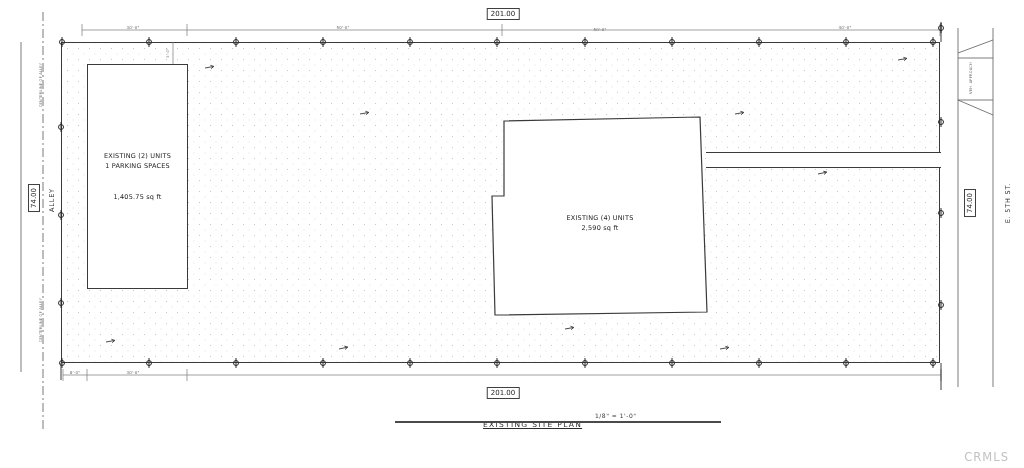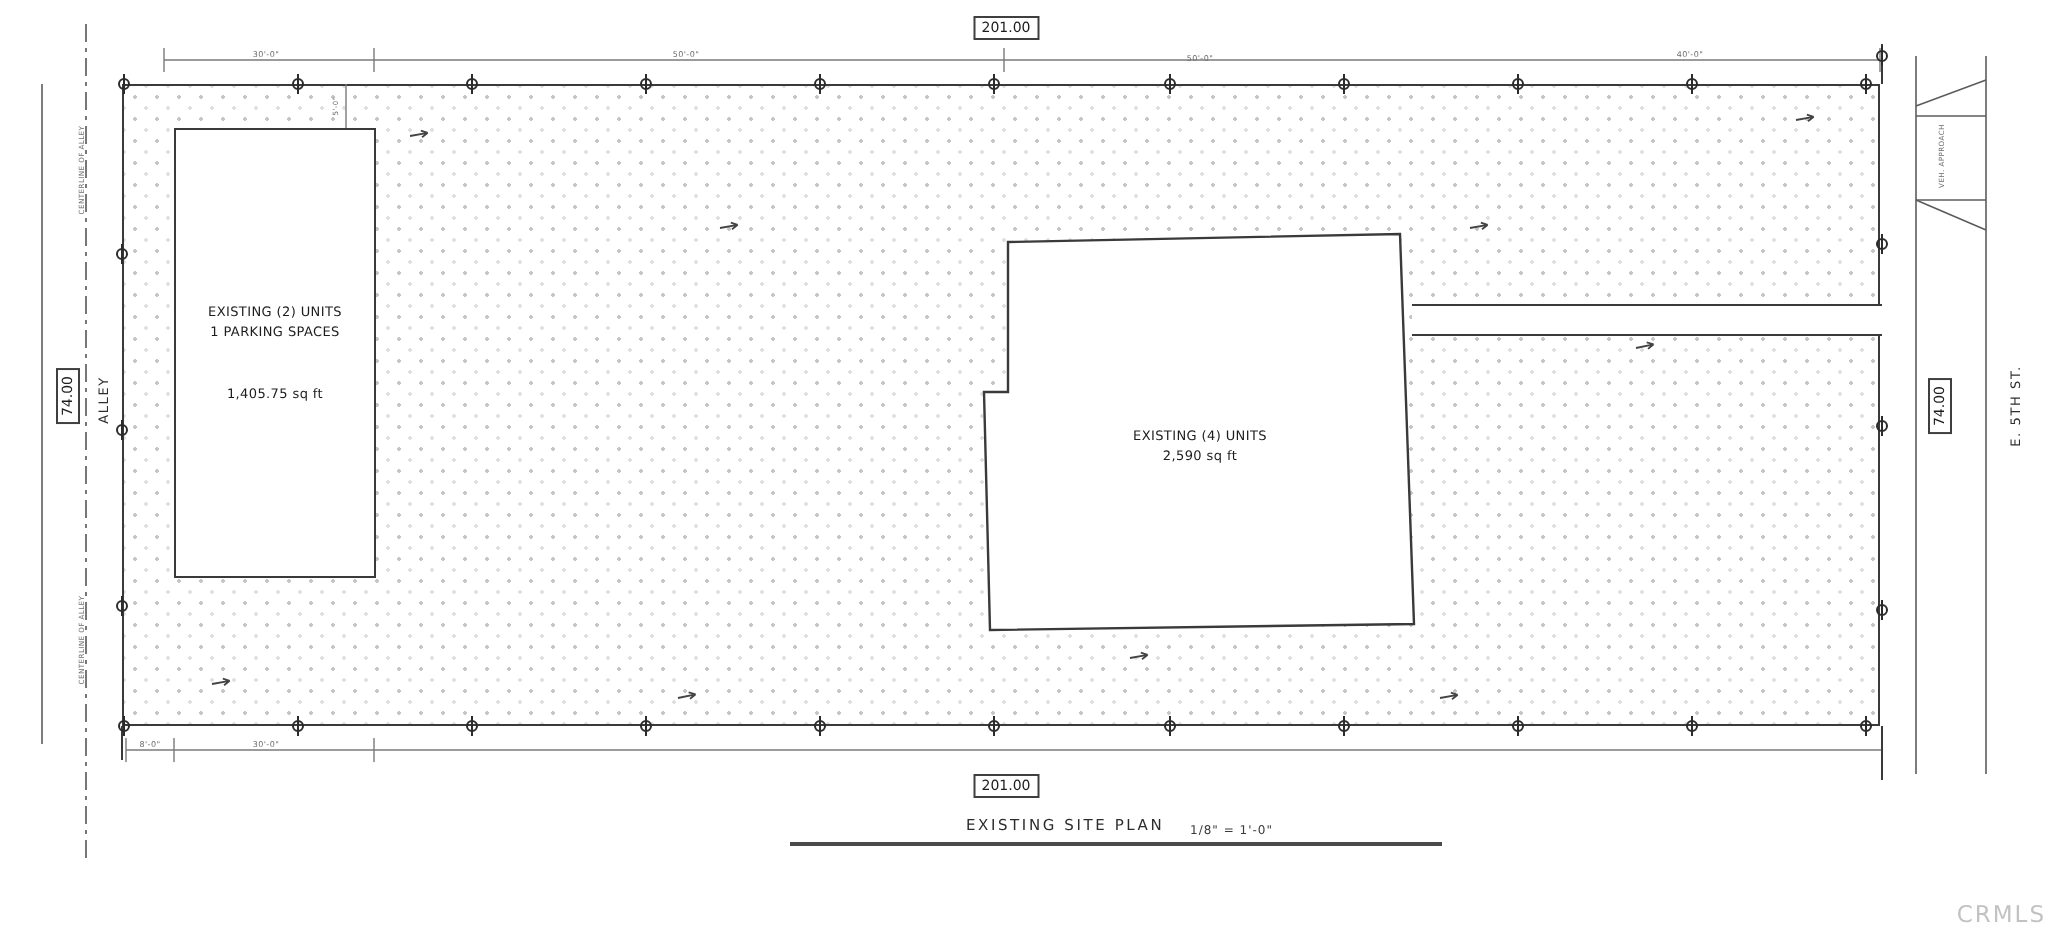--- a/index.html
+++ b/index.html
@@ -16,24 +16,24 @@
   .bldg-label{font-size:6.5px;line-height:1.55;text-align:center;color:#1c1c1c;letter-spacing:0.2px;}
   .bldg-label .area{margin-top:21px;}
   .svgwrap{position:absolute;left:0;top:0;width:1024px;height:468px;pointer-events:none;}
   .hcenter{position:absolute;transform:translate(-50%,-50%);white-space:nowrap;}
   .vcenter{position:absolute;transform:translate(-50%,-50%) rotate(-90deg);white-space:nowrap;}
   .dimbox{font-size:7px;border:0.8px solid #3f3f3f;background:#fff;padding:1px 3px;color:#1d1d1d;}
   .micro{font-size:4px;color:#6b6b6b;letter-spacing:0.2px;}
   .microv{font-size:3.6px;color:#6e6e6e;letter-spacing:0.2px;}
   .roadlabel{font-size:6.5px;color:#2e2e2e;letter-spacing:0.8px;}
   .title-row{position:absolute;left:395px;top:408px;width:326px;}
-  .plan-title{position:absolute;left:88px;top:0;font-size:7.5px;letter-spacing:1.3px;color:#2c2c2c;}
+  .plan-title{position:absolute;left:88px;top:12px;font-size:7.5px;letter-spacing:1.3px;color:#2c2c2c;text-decoration:underline;}
   .plan-scale{position:absolute;left:200px;top:3.5px;font-size:6px;color:#3a3a3a;letter-spacing:0.5px;}
   .title-rule{position:absolute;left:0;top:13px;width:326px;height:2px;background:#4a4a4a;}
-  .watermark{position:absolute;right:1px;bottom:4px;font-size:11.5px;color:#c2c2c2;letter-spacing:1px;margin-left:43px;}
+  .watermark{position:absolute;right:15px;bottom:4px;font-size:11.5px;color:#c2c2c2;letter-spacing:1px;margin-left:43px;}
   .arrow-glyph{stroke:#444;stroke-width:0.9;fill:none;}
 </style>
 </head>
 <body>
 
 <div class="canvas">
 
   <div class="site"></div>
 
   <svg class="svgwrap" width="1024" height="468" viewBox="0 0 1024 468">

